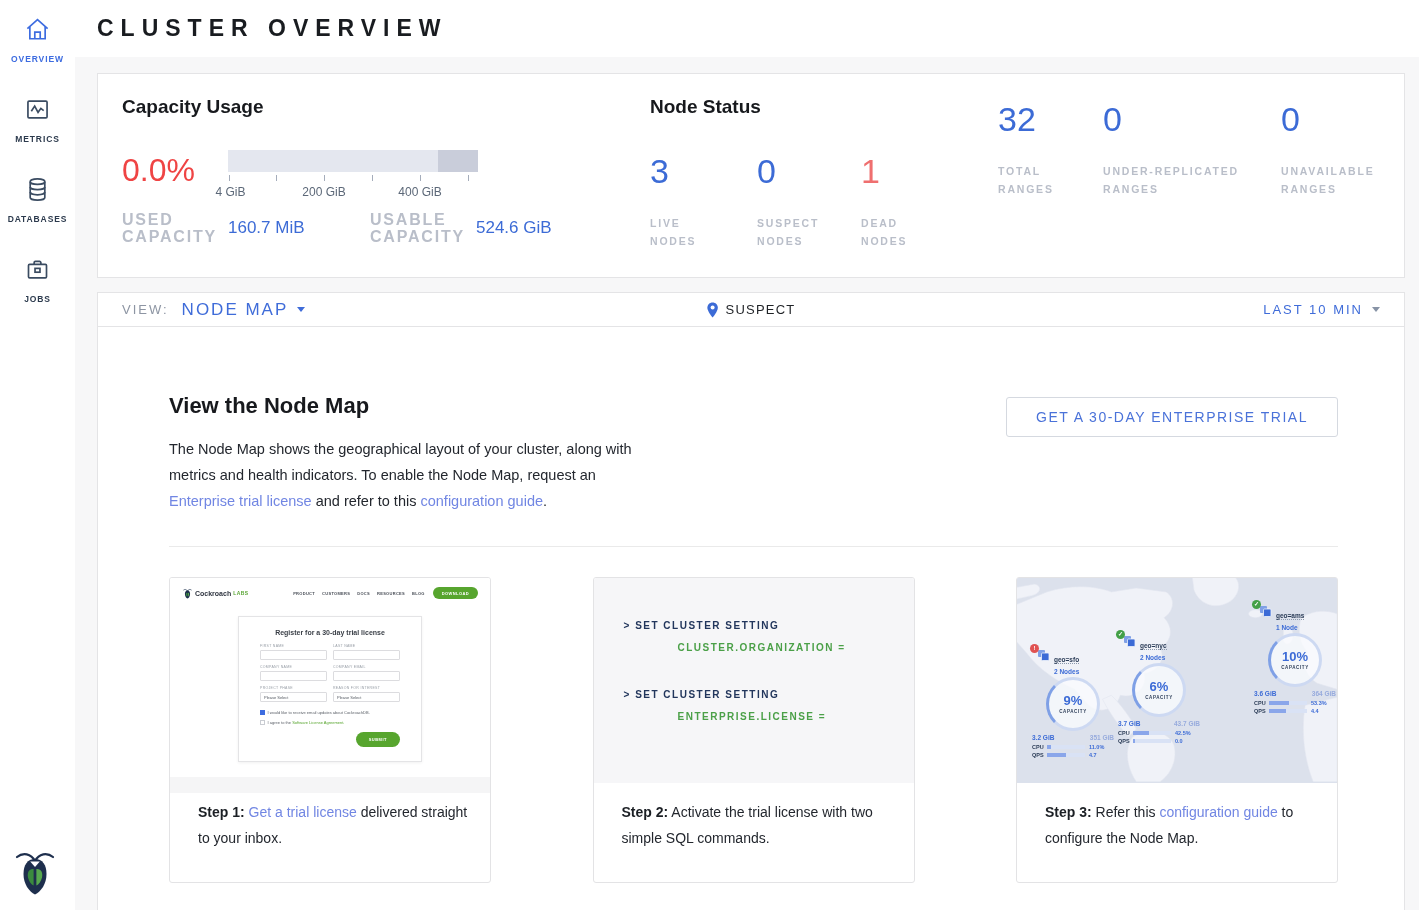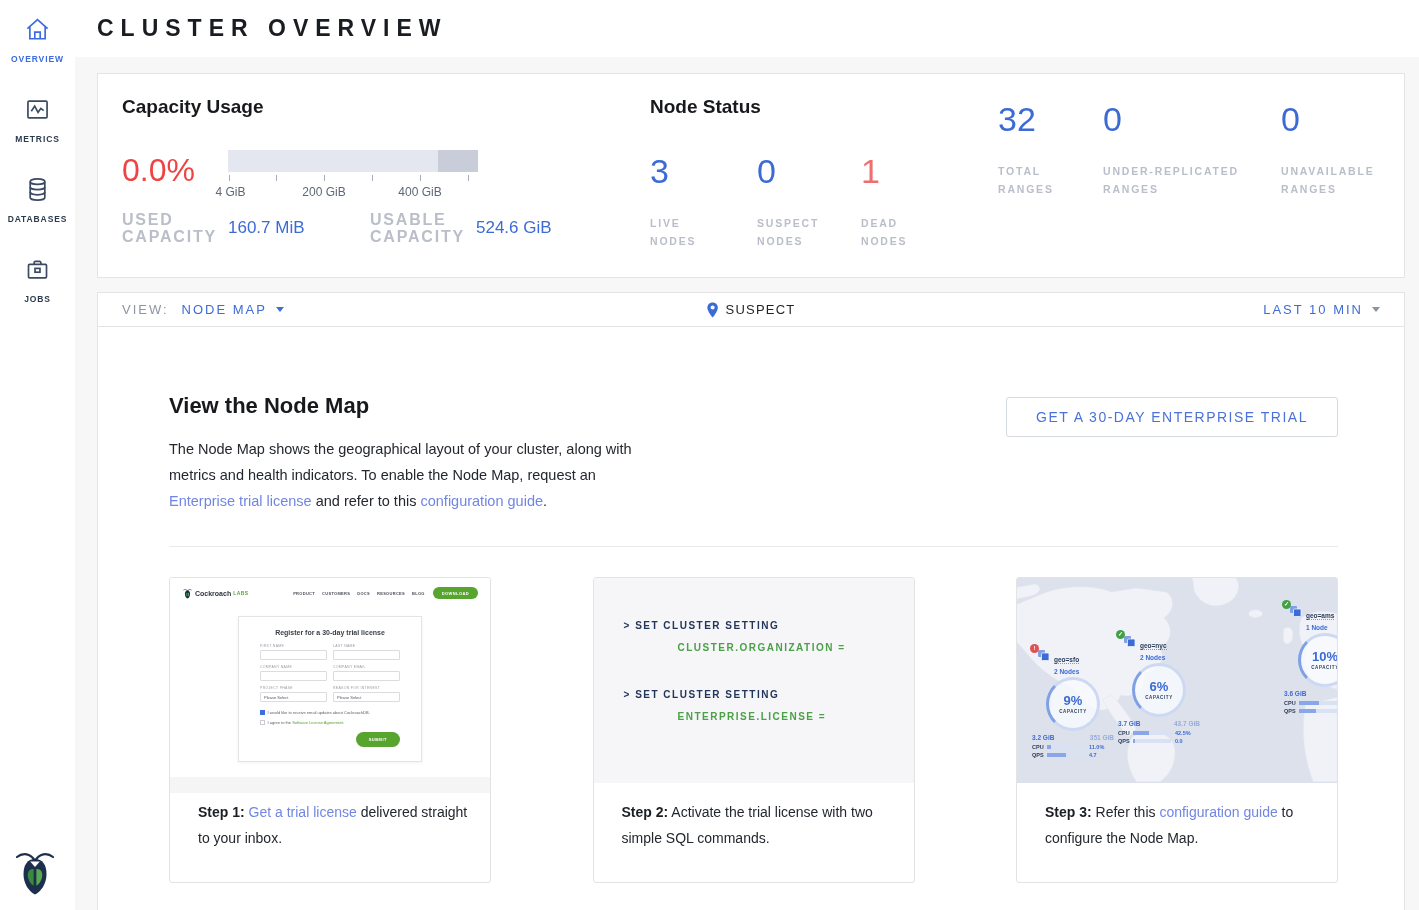--- a/index.html
+++ b/index.html
@@ -50,21 +50,21 @@
   .stat-value { font-size:34px; color:#3c6bd6; line-height:1; margin-bottom:26px; padding-top:6px; }
   .stat-value.red { color:#ef6f6f; }
   .stat-label { font-size:10.5px; letter-spacing:1.8px; color:#b9bec9; line-height:18px; font-weight:700; }
   .node .stat:nth-child(1){ width:107px; } .node .stat:nth-child(2){ width:104px; }
   .repl .stat:nth-child(1){ width:105px; } .repl .stat:nth-child(2){ width:178px; }
 
   
   .view-bar { margin-top:14px; height:35px; display:flex; align-items:center; padding:0 24px; position:relative; }
   .view-label { font-size:13px; letter-spacing:2px; color:#8d95a3; }
   .dropdown { display:flex; align-items:center; cursor:pointer; }
-  .view-value { font-size:13px; letter-spacing:2px; color:#3f6cd9; margin-left:13px; }
+  .view-value { font-size:17px; letter-spacing:2px; color:#3f6cd9; margin-left:13px; }
   .caret { width:0; height:0; border-left:4.5px solid transparent; border-right:4.5px solid transparent; border-top:5.5px solid #3f6cd9; margin-left:9px; }
   .caret.gray { border-top-color:#8793a6; }
   .breadcrumb { position:absolute; left:50%; transform:translateX(-50%); display:flex; align-items:center; font-size:13px; letter-spacing:1.2px; color:#1f2226; cursor:pointer; }
   .pin { width:12px; height:16px; margin-right:7px; }
   .time-range { margin-left:auto; font-size:13px; letter-spacing:2px; color:#3f6cd9; display:flex; align-items:center; cursor:pointer; }
 
   
   .main-panel { border-top:none; height:585px; padding:66px 66px 0 71px; }
   .nm-header { display:flex; justify-content:space-between; align-items:flex-start; }
   .nm-heading { font-size:22px; font-weight:700; color:#17191d; margin-bottom:17px; }
@@ -470,21 +470,21 @@
                   </div>
                 <div class="metric-row">
                     <span class="m-label">QPS</span>
                     <span class="m-bar">
                       <span class="m-fill" style="width:6%"></span>
                     </span>
                     <span class="m-val">0.0</span>
                   </div>
               </div>
 
-              <div class="locality" style="left:264px; top:26px;">
+              <div class="locality" style="left:234px; top:26px;">
                 <div class="loc-head">
                   <span class="badge ok">✓</span>
                   <svg class="cubes" viewBox="0 0 13 13">
                       <rect x="1" y="2" width="7" height="7" rx="1" fill="#7fa0e6"></rect>
                       <rect x="4.5" y="5" width="7.5" height="7.5" rx="1" fill="#3c6bd6" stroke="#eef2fb" stroke-width="0.8"></rect>
                     </svg>
                   <span><span class="loc-name">geo=ams</span><div class="loc-nodes">1 Node</div></span>
                 </div>
                 <div class="gauge">
                   <div class="gauge-pct">10%</div>

